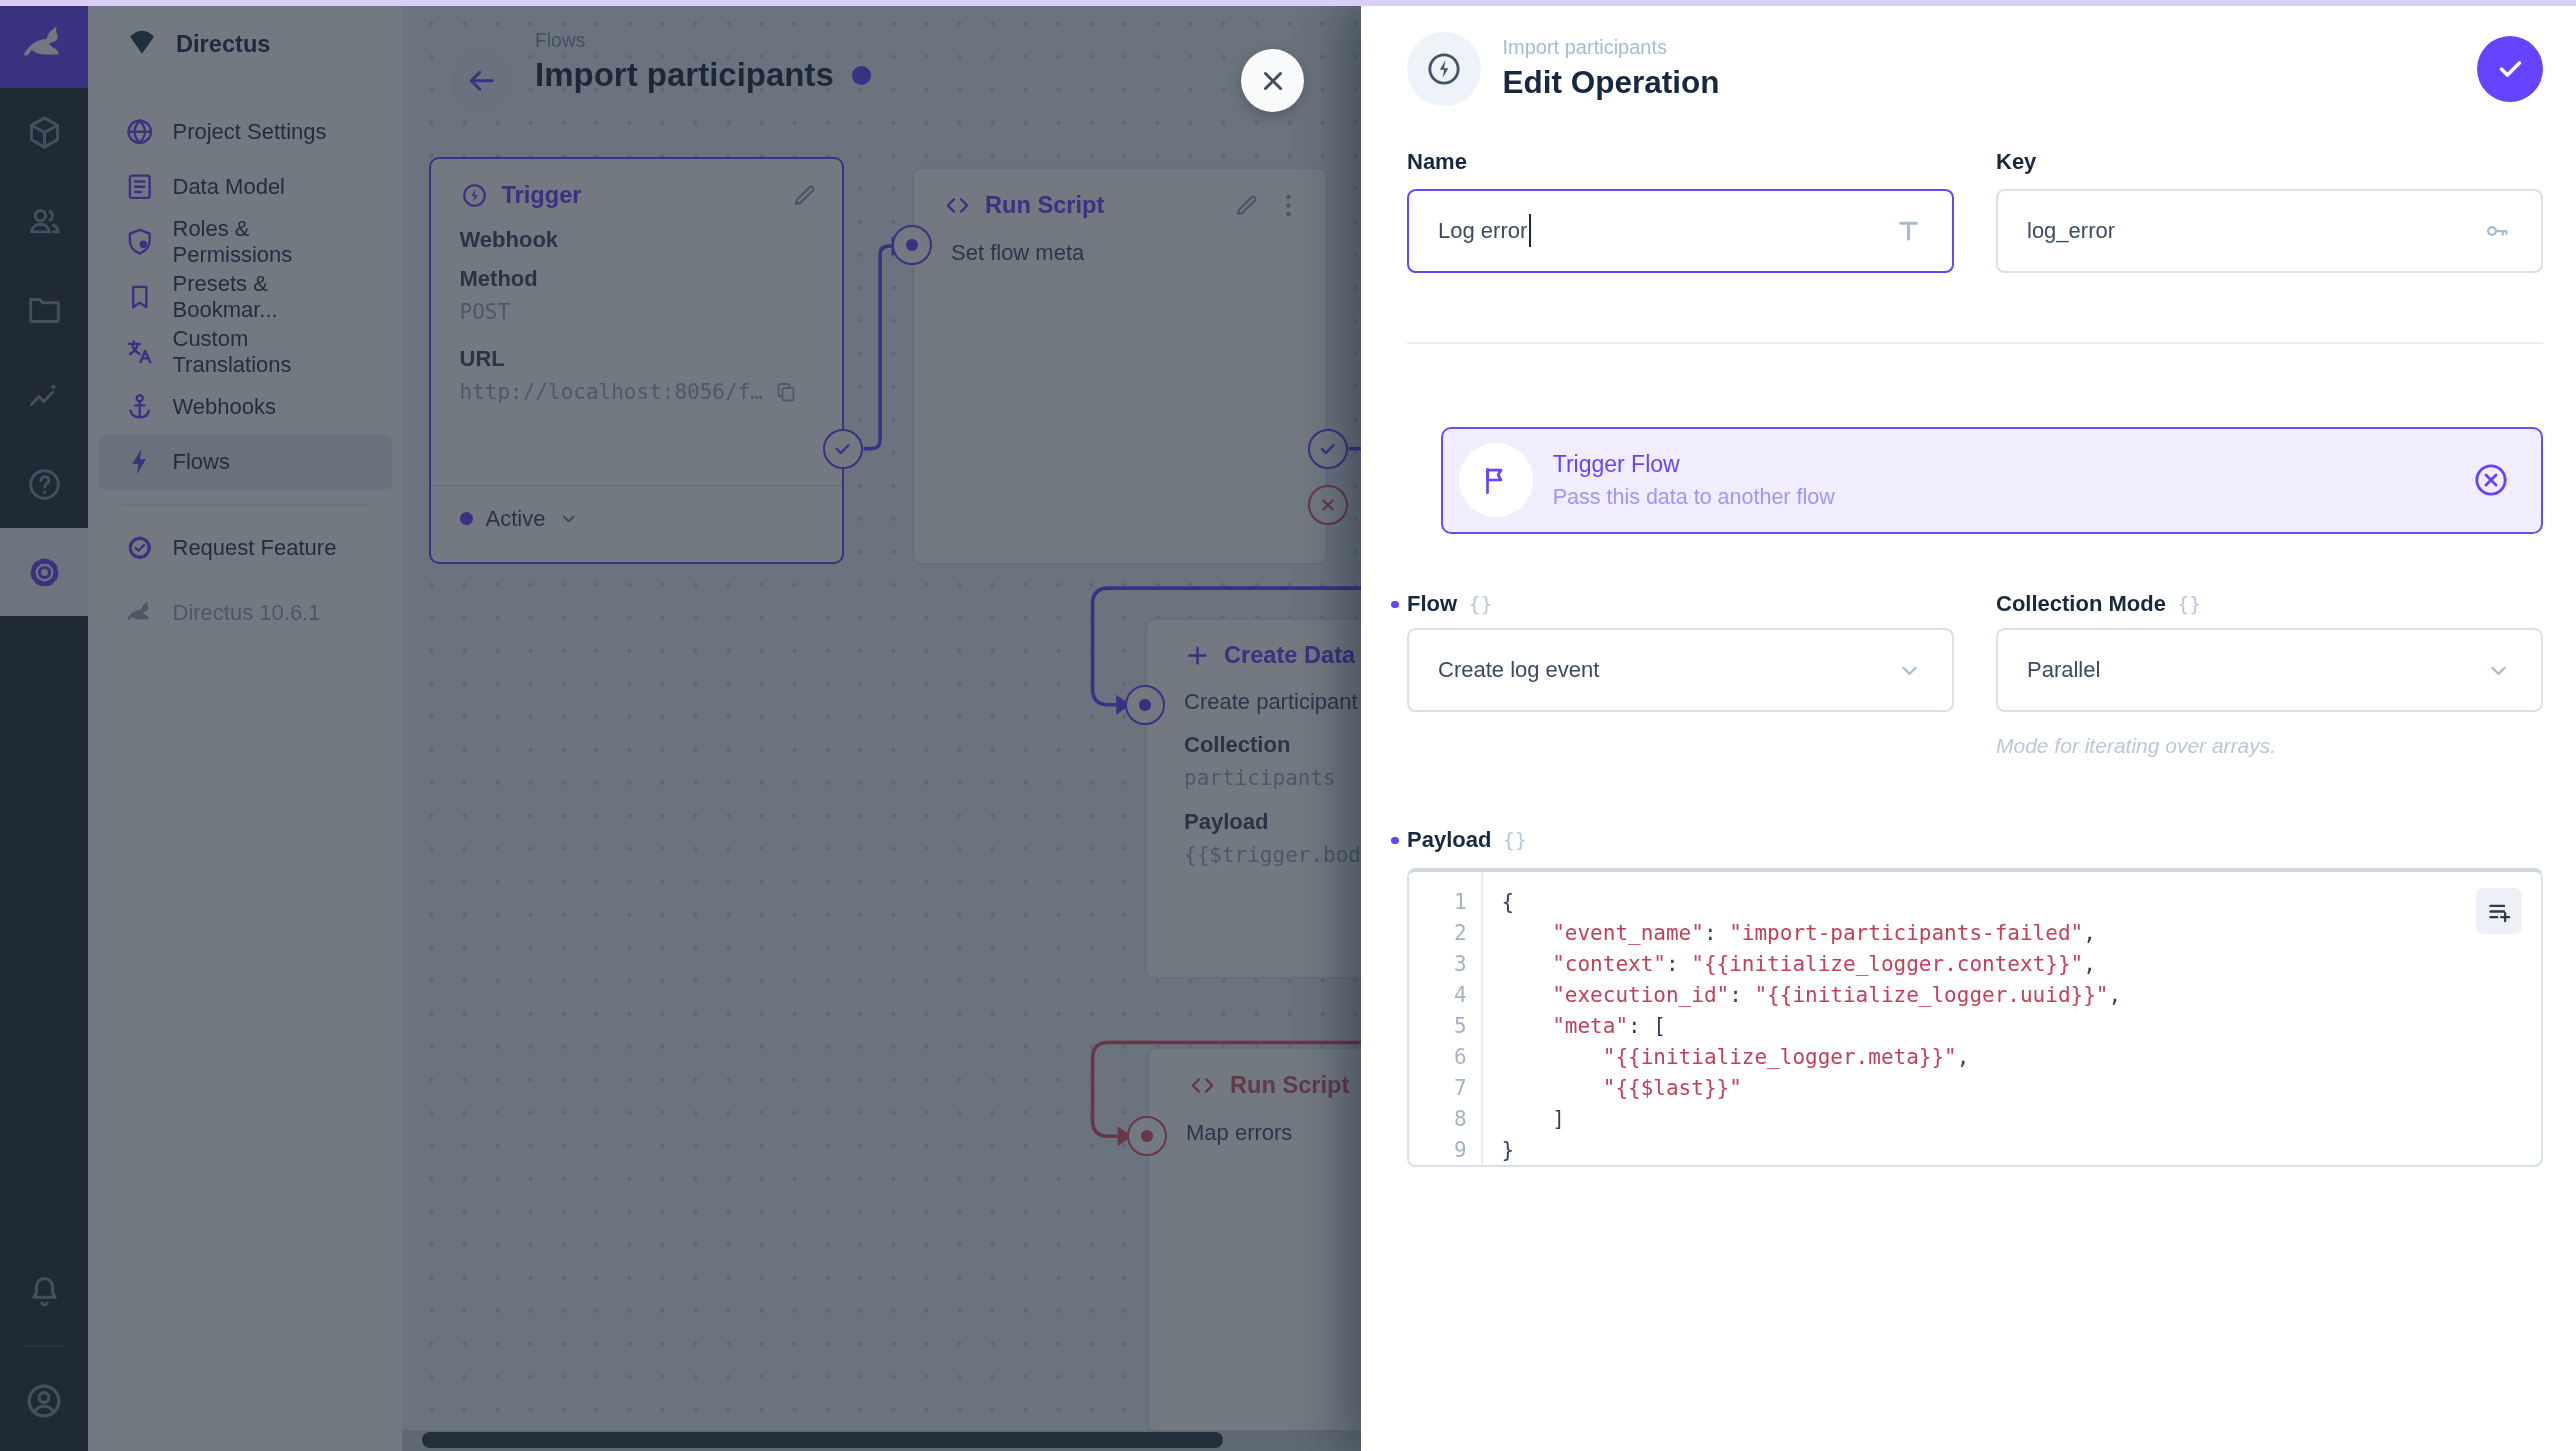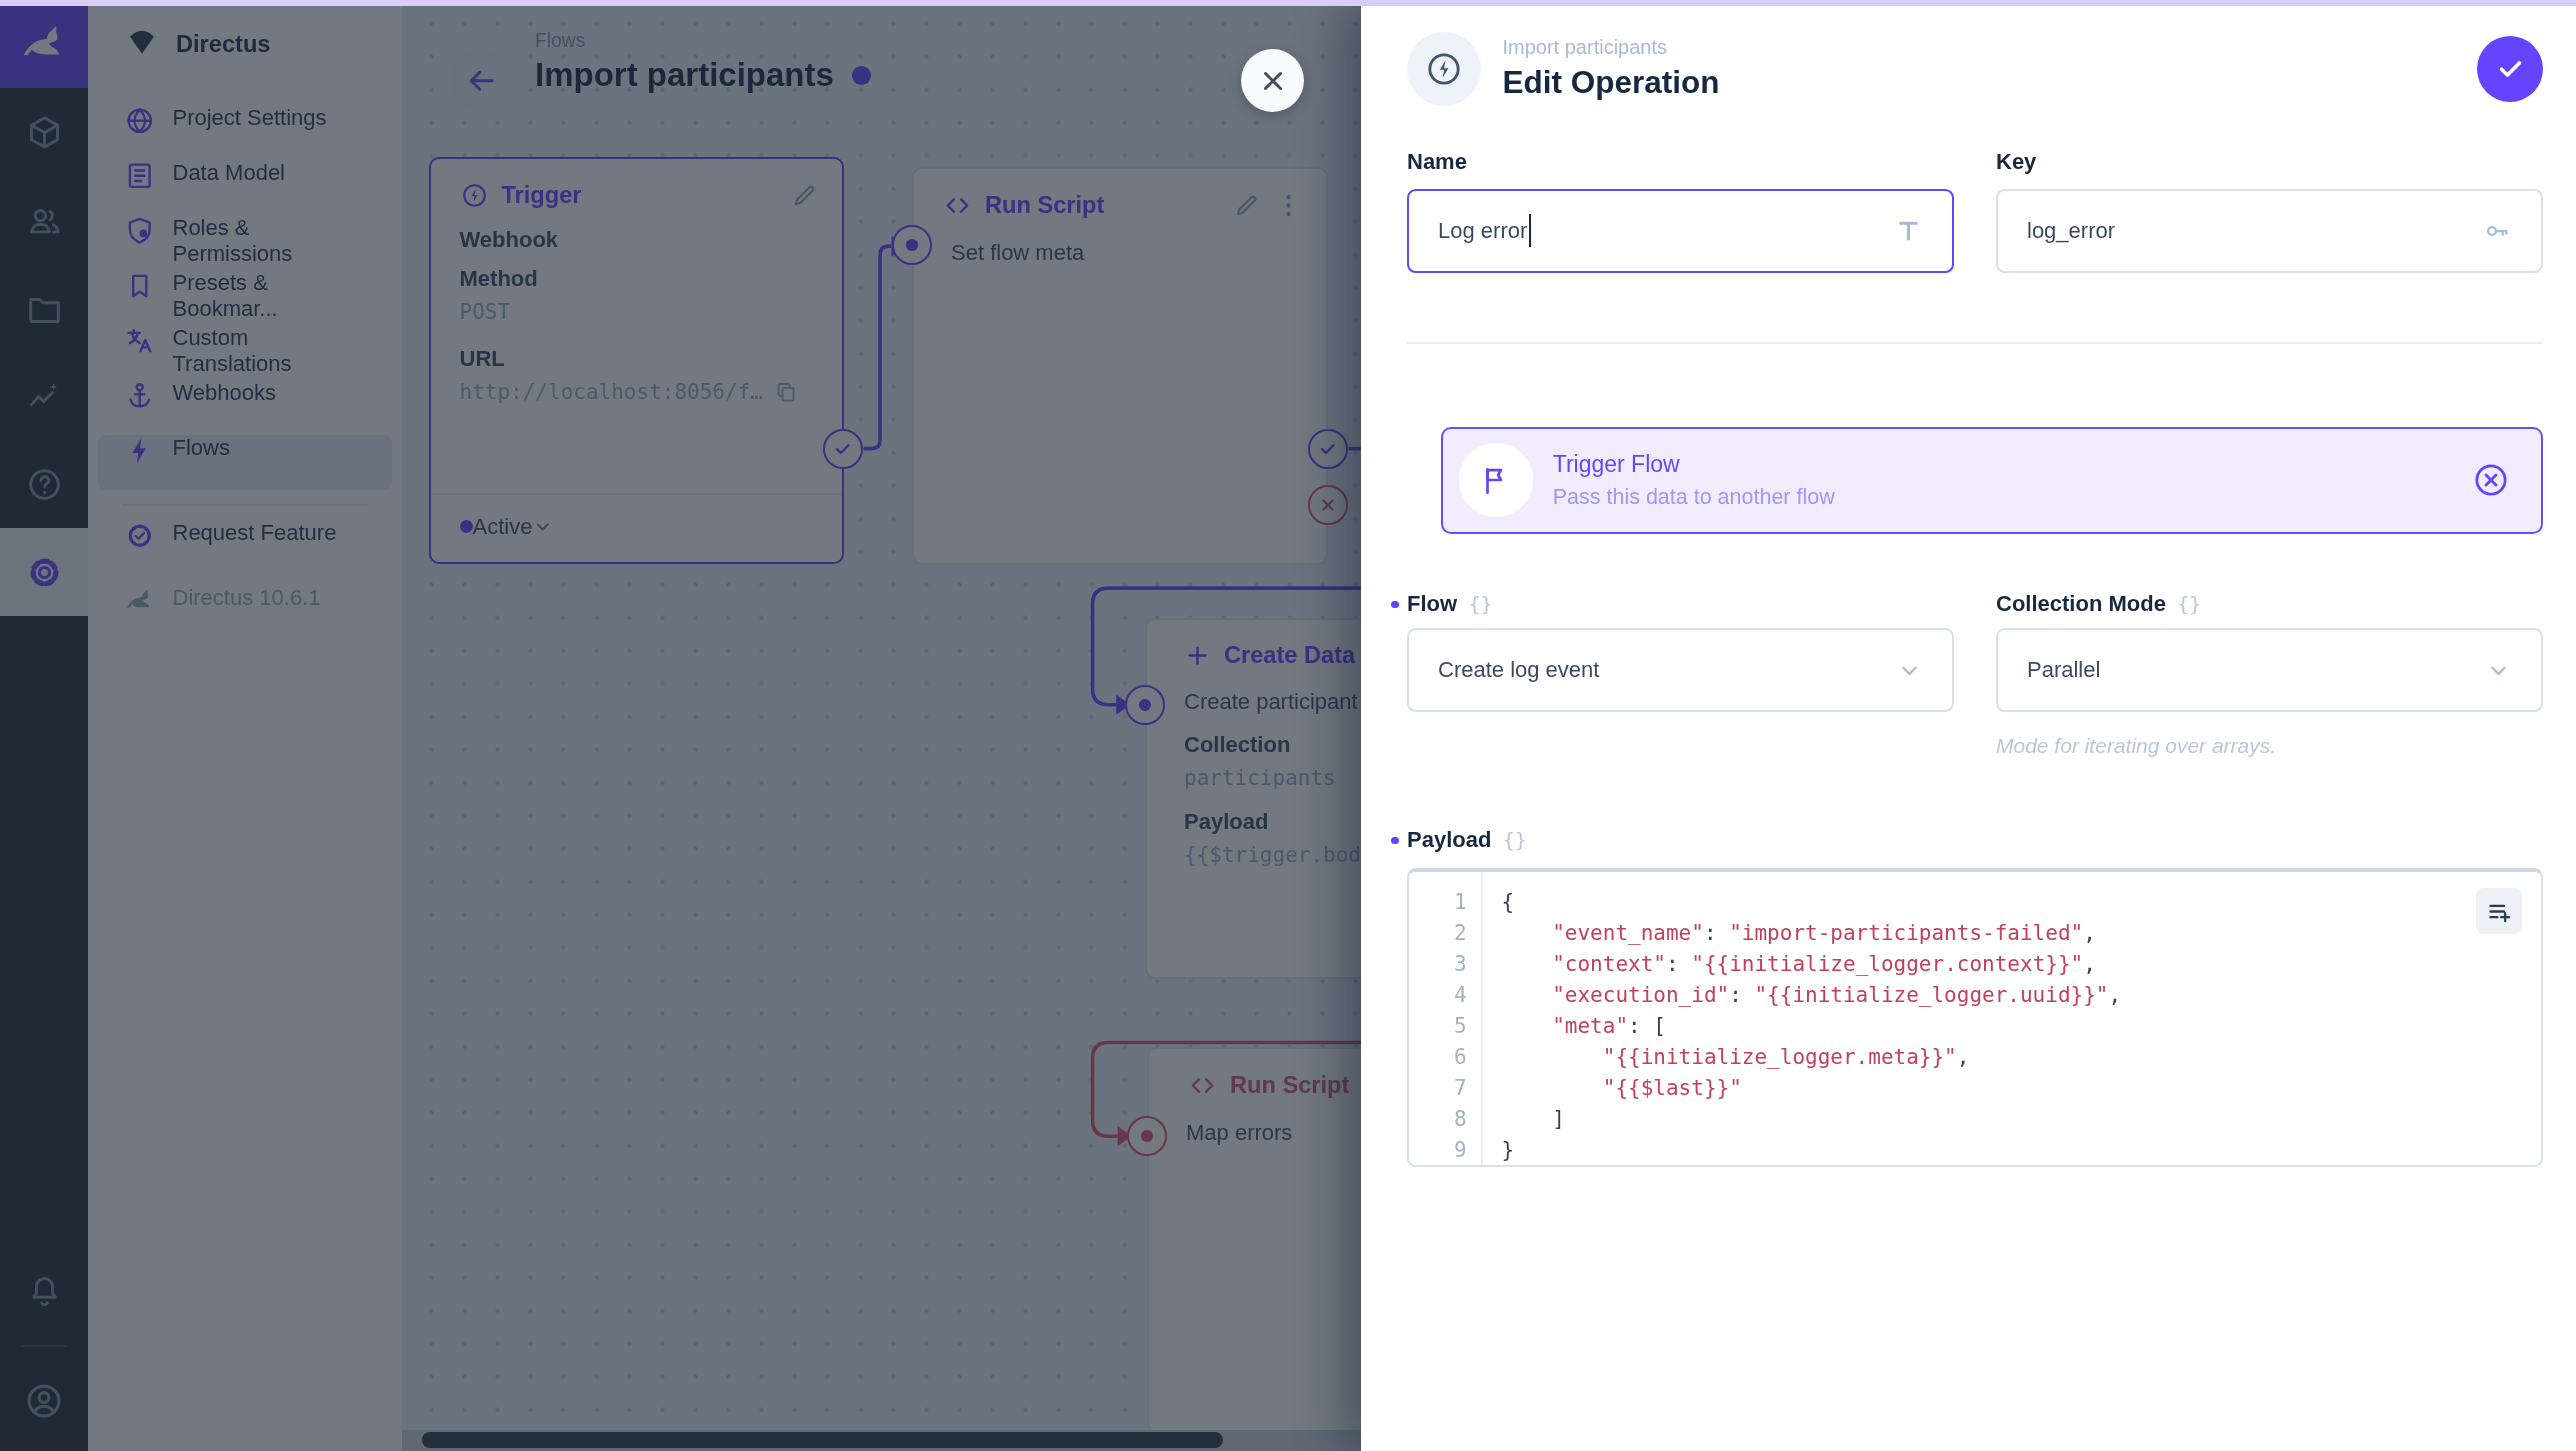--- a/index.html
+++ b/index.html
@@ -15,21 +15,21 @@
   .mcell.logo{background:#6644ff;color:#fff;}
   .mcell.active{background:#eef2f8;color:#6644ff;}
   .mdivider{width:46px;border-top:2.1px solid #3a4450;margin:10px 0;}
   .mspacer{flex:1 1 auto;}
 
   
   .nav{position:absolute;left:88px;top:0;width:314px;height:100%;background:#ffffff;z-index:1;}
   .project-row{height:89px;display:flex;align-items:center;gap:17px;padding-left:37px;color:#25334a;
                font-size:23.6px;font-weight:700;}
   .navlist{padding-top:15.7px;}
-  .navitem{height:55px;margin:0 10px;padding:0 26px;border-radius:7.2px;display:flex;align-items:flex-start;gap:17px;
+  .navitem{height:55px;margin:0 10px;padding:0 26px;border-radius:7.2px;display:flex;align-items:center;gap:17px;
            font-size:22px;color:#2e3c52;}
   .navitem .nicon{color:#6644ff;display:flex;}
   .navitem.active{background:#e9eef5;}
   .navdivider{border-top:2.1px solid #e8edf3;margin:14.3px 34px;}
   .navitem.version{color:#9aa8ba;}
   .navitem.version .nicon{color:#9aa8ba;}
 
   
   .canvas{position:absolute;left:402px;top:0;width:959px;height:100%;background:#edf1f6;overflow:hidden;z-index:1;
           background-image:radial-gradient(circle,#c6d0da 1.9px,transparent 2.4px);background-size:33px 33px;
@@ -50,22 +50,22 @@
   .phead{display:flex;align-items:center;gap:13px;padding:21.5px 23px 0 29px;color:#6644ff;font-size:23.6px;font-weight:700;}
   .phead .spacer{flex:1;}
   .phead .hicon{color:#92a5ba;display:flex;}
   .phead.danger{color:#d1596f;}
   .pname{display:flex;align-items:center;gap:13px;margin-top:20px;padding-left:37px;font-size:22px;color:#42526b;}
   .pbody{padding:17px 29px 0 29px;}
   .ptype{font-size:22px;font-weight:600;color:#3e4d63;}
   .plabel{font-size:22px;font-weight:600;color:#3e4d63;margin-top:13px;}
   .pmono{font-size:21px;color:#9cacc1;margin-top:8.6px;}
   .urlrow{display:flex;align-items:center;gap:11.4px;margin-top:8.6px;color:#9cacc1;}
-  .pfoot{position:absolute;left:0;right:0;bottom:4px;height:63px;border-top:2.1px solid #eaeff5;display:flex;
-         align-items:center;padding:0 29px;font-size:22px;color:#3e4d63;}
+  .pfoot{position:absolute;left:0;right:0;bottom:12px;height:63px;border-top:2.1px solid #eaeff5;display:flex;
+         align-items:center;gap:13px;padding:0 29px;font-size:22px;color:#3e4d63;}
   .adot{width:13px;height:13px;border-radius:50%;background:#6644ff;}
   .pfoot .chev{color:#748498;display:flex;}
 
   .port{position:absolute;width:40px;height:40px;border-radius:50%;background:#fff;border:2.9px solid #6644ff;
         box-sizing:border-box;color:#6644ff;display:flex;align-items:center;justify-content:center;
         transform:translate(-50%,-50%);z-index:3;}
   .port.reject{border-color:#e35169;color:#e35169;}
   .port .idot{width:11.4px;height:11.4px;border-radius:50%;background:currentColor;}
 
   .wires{position:absolute;left:0;top:0;z-index:2;}

